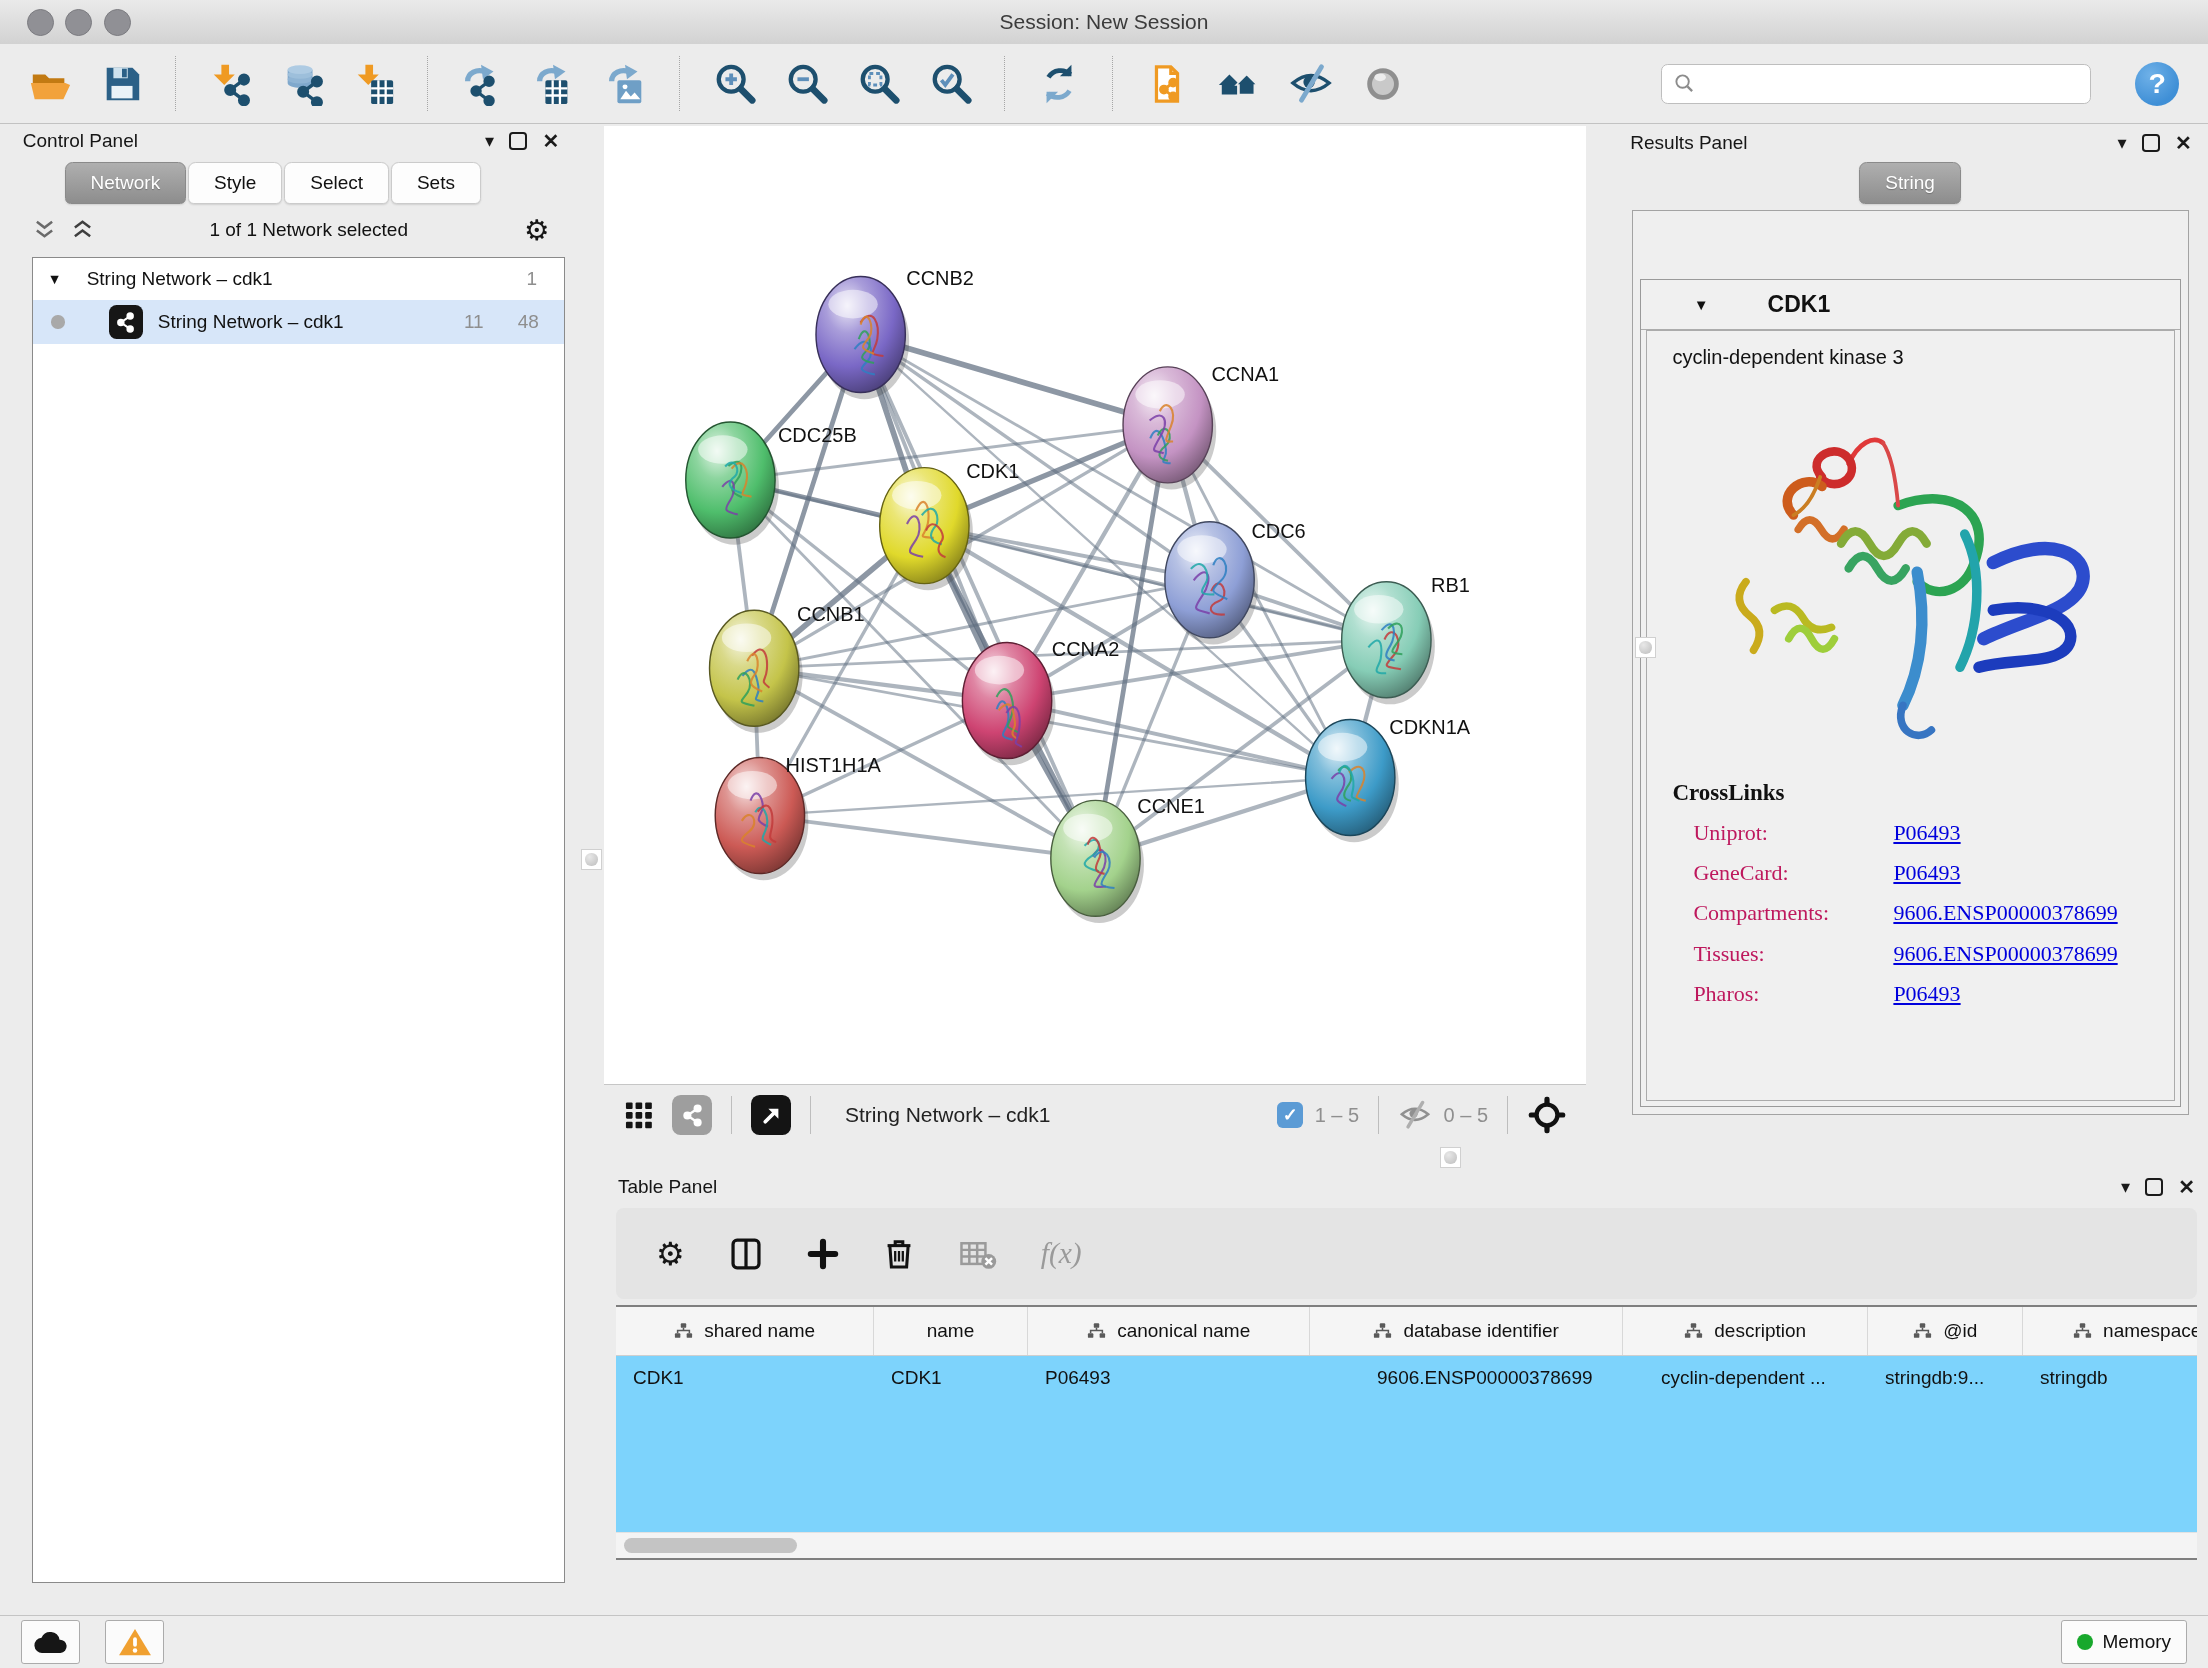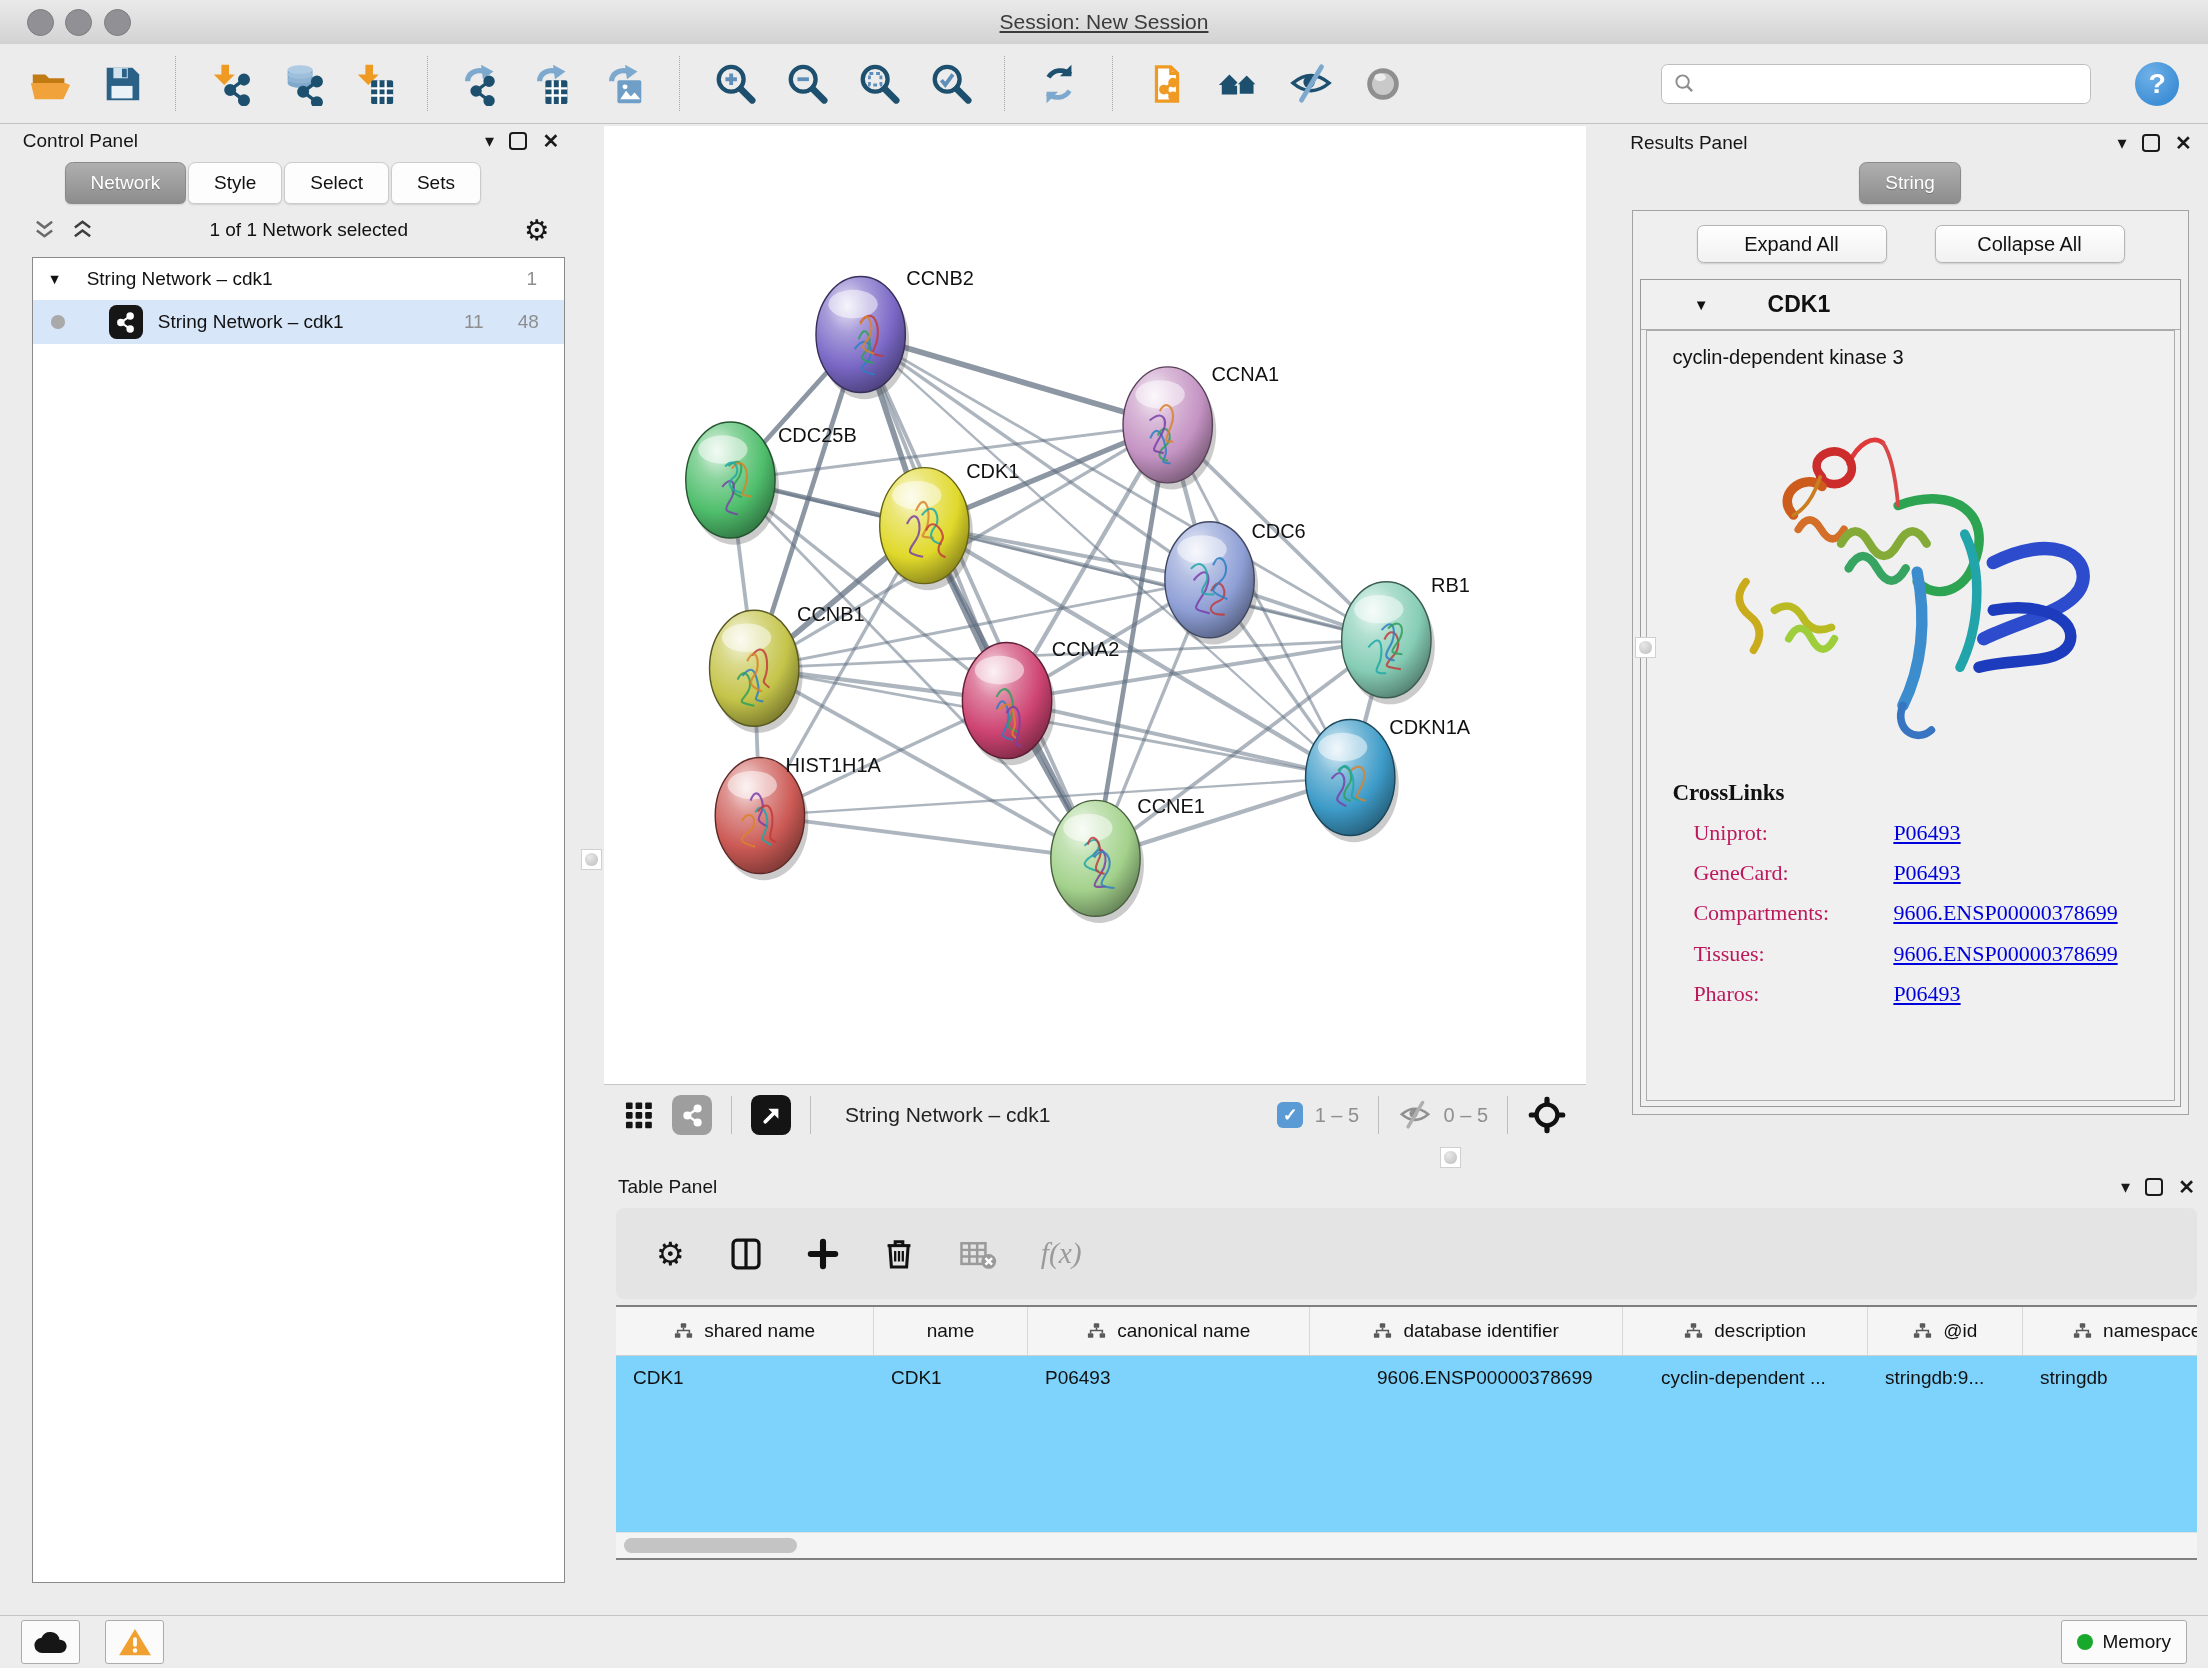--- a/index.html
+++ b/index.html
@@ -6,21 +6,21 @@
   body{width:2208px;height:1668px;background:#ECECEC;font-family:"Liberation Sans",sans-serif;
        -webkit-font-smoothing:antialiased;position:relative;overflow:hidden;color:#111;}
   .window{position:absolute;inset:0;}
 
   
   .titlebar{position:absolute;left:0;top:0;width:2208px;height:44px;
     background:linear-gradient(#EAEAEA,#D2D2D2);border-bottom:1px solid #B3B3B3;
     display:flex;align-items:center;}
   .traffic{display:flex;gap:11.4px;margin-left:27px;}
   .tl{width:25px;height:25px;border-radius:50%;background:#909095;border:1px solid #7B7B80;}
-  .win-title{position:absolute;left:0;right:0;text-align:center;font-size:21px;color:#3B3B3B;text-decoration:underline;}
+  .win-title{position:absolute;left:0;right:0;text-align:center;font-size:21px;color:#3B3B3B;}
 
   
   .toolbar{position:absolute;left:0;top:44px;width:2208px;height:80px;background:#ECECEC;
     border-bottom:1px solid #C2C2C2;display:flex;align-items:center;padding:0 25px;box-sizing:border-box;gap:23px;}
   .tbtn{width:49px;height:53px;display:flex;align-items:center;justify-content:center;background:none;border:none;padding:0;}
   .tbtn svg{width:44px;height:44px;}
   .tsep{width:1px;height:55px;border-left:1.9px dotted #A6A6A6;margin:0 5.7px;}
   .searchbox{margin-left:auto;width:430px;height:40px;background:#FFF;border:1px solid #BEBEBE;border-radius:6.7px;
     display:flex;align-items:center;padding:0 11.4px;box-sizing:border-box;gap:7.6px;}
   .searchbox input{border:none;outline:none;flex:1;font-size:19px;font-family:"Liberation Sans",sans-serif;background:transparent;}
@@ -641,24 +641,20 @@
     <div class="panel-head">
       <span class="panel-title">Results Panel</span>
       <span class="ph-caret">▾</span>
       <span class="ph-float"></span>
       <span class="ph-close">✕</span>
     </div>
     <div class="rp-tabrow">
       <span class="tab active">String</span>
     </div>
     <div class="rp-outer">
-      <div class="rp-buttons">
-        <button class="rp-btn">Expand All</button>
-        <button class="rp-btn">Collapse All</button>
-      </div>
       <div class="rp-content">
         <div class="gene-head">
           <span class="gene-tri">▼</span>
           <span class="gene-name">CDK1</span>
         </div>
         <div class="gene-body">
           <div class="gene-desc">cyclin-dependent kinase 3</div>
           <svg class="protein" width="409" height="354" viewBox="0 0 430 372">
             <g fill="none" stroke-linecap="round" opacity="0.95">
               <path d="M150 48 C160 26 176 18 186 26" stroke="#E03030" stroke-width="5"></path>

